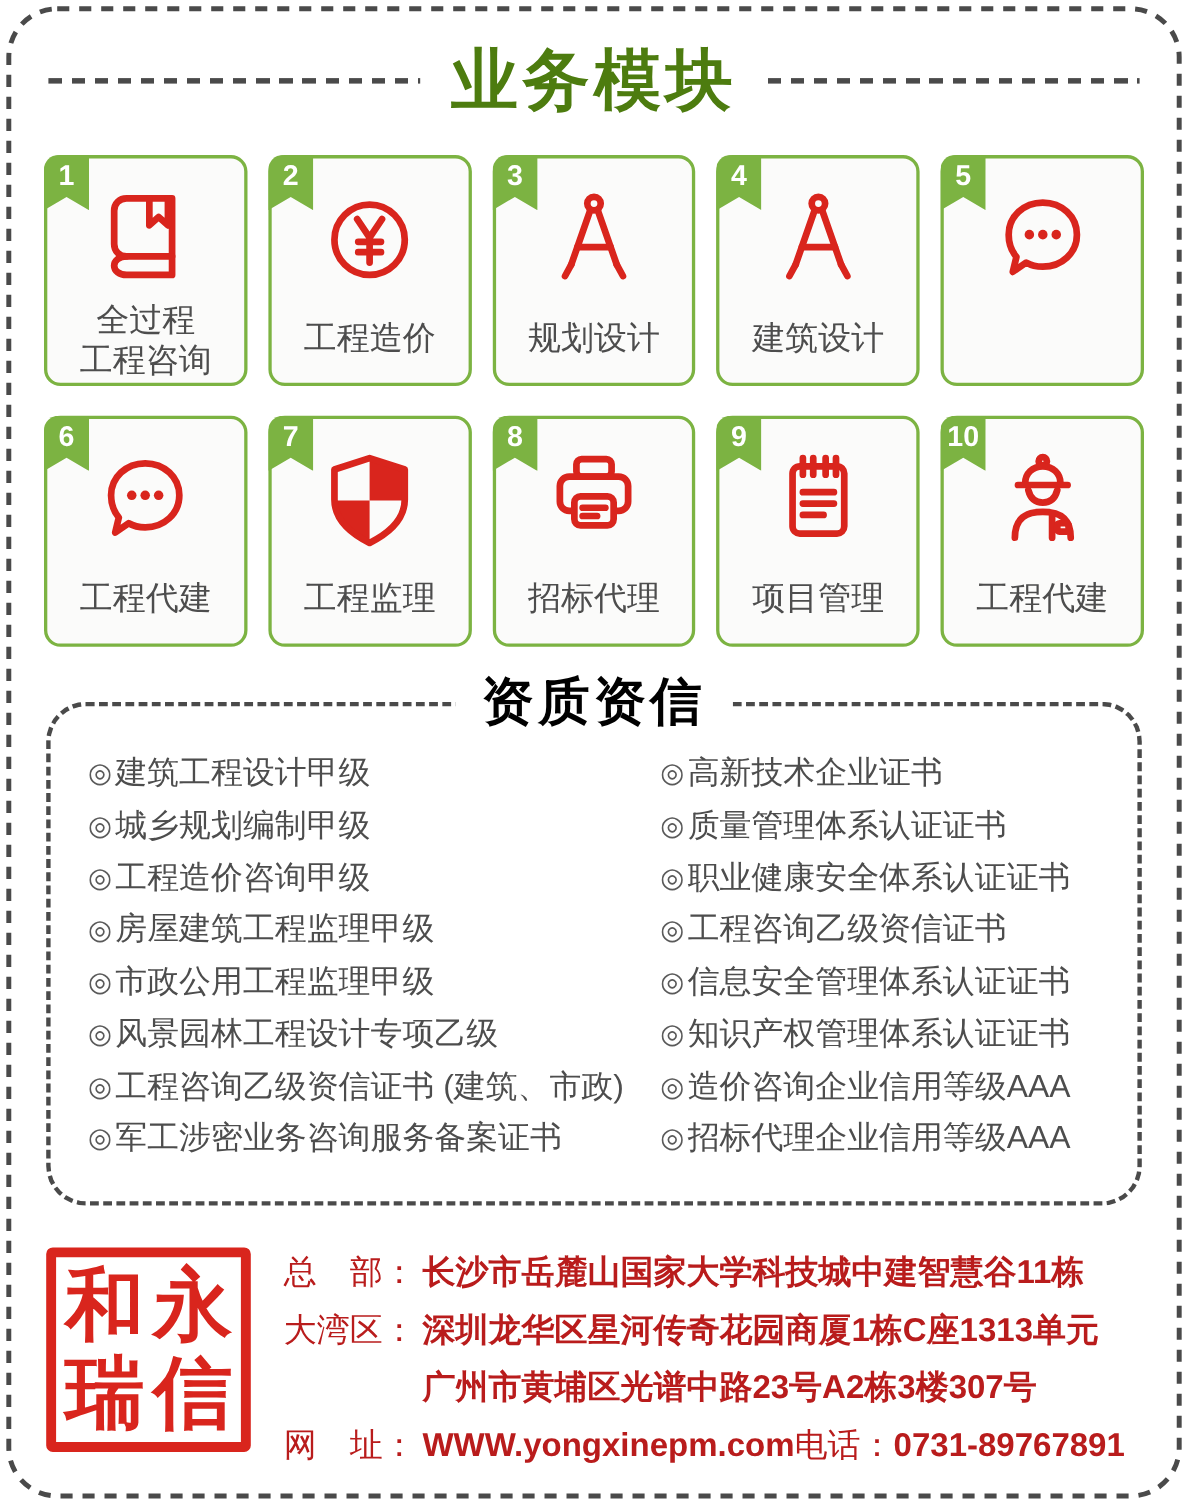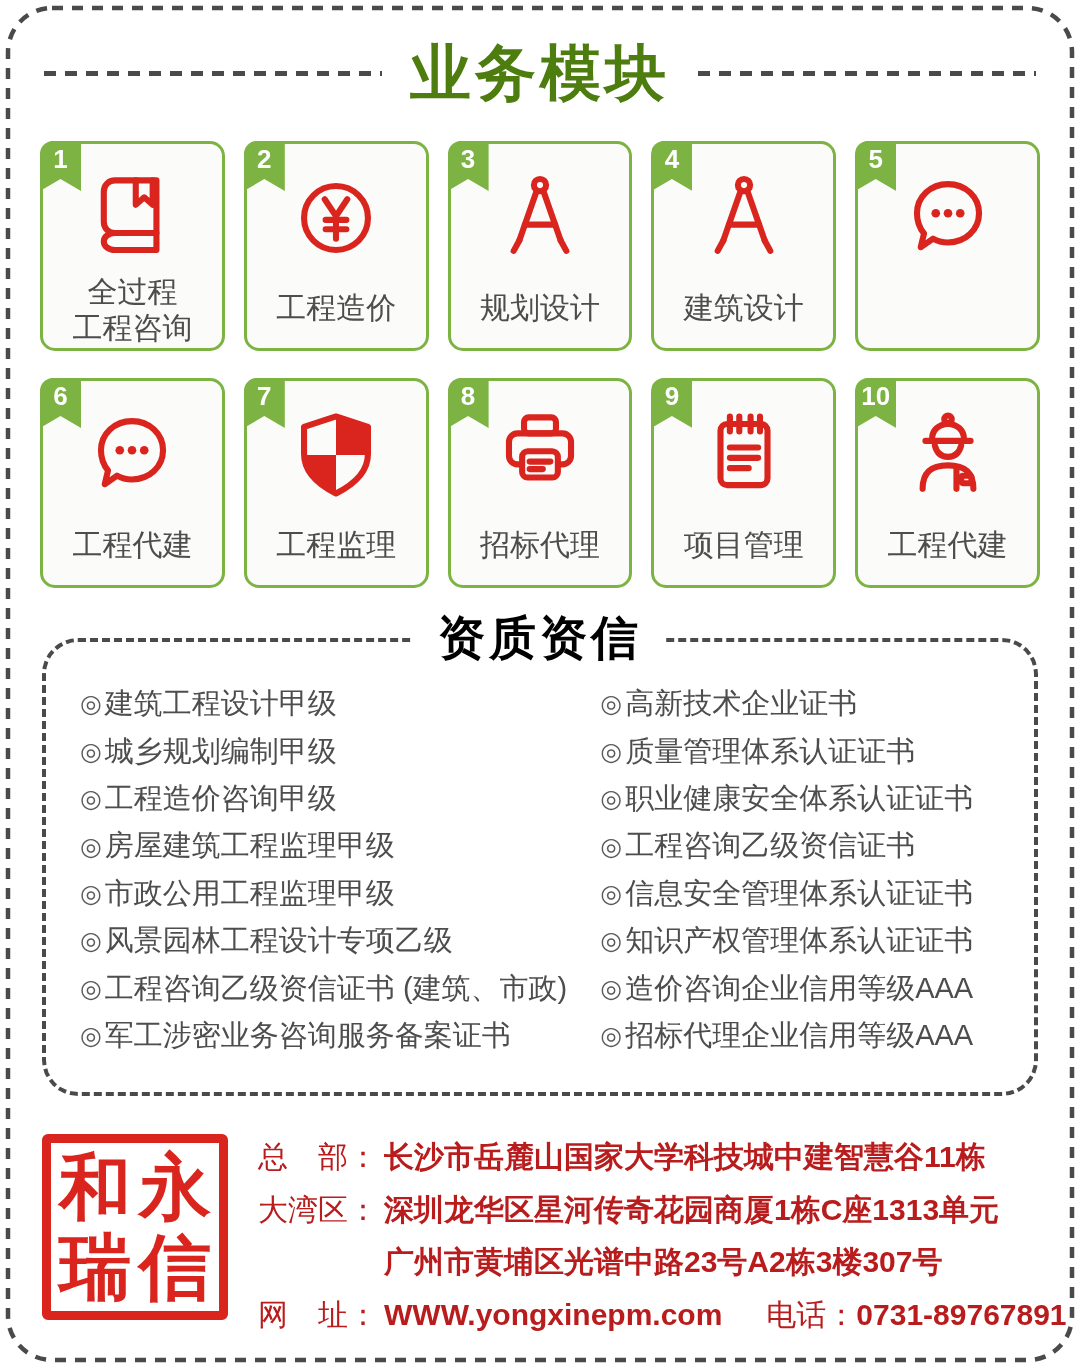--- a/index.html
+++ b/index.html
@@ -48,21 +48,21 @@
   
   .footer{display:flex;margin:38px 40px 0 42px;gap:30px;align-items:flex-start;}
   .seal{
     width:186px;height:186px;box-sizing:border-box;border:9px solid #d9251d;border-radius:6px;
     display:grid;grid-template-columns:1fr 1fr;grid-template-rows:1fr 1fr;place-items:center;padding:4px;flex:none;background:#fff;
   }
   .seal-char{font-size:72px;font-weight:bold;color:#d9251d;line-height:1;}
   .contact{flex:1;padding-top:4px;}
   .contact-row{display:flex;align-items:center;font-size:30px;color:#b91c1c;margin-bottom:15px;line-height:1.25;white-space:nowrap;}
   .contact-label{flex:none;width:126px;}
-  .contact-label2{flex:none;margin-left:44px;}
+  .contact-label2{flex:none;}
   .contact-value{flex:none;font-weight:bold;}
 </style>
 </head>
 <body>
 
 <div class="page">
 
   <svg class="outer-border-svg" width="1080" height="1368" viewBox="0 0 1080 1368">
     <rect x="8" y="8" width="1064" height="1352" rx="44" fill="none" stroke="#4a4a4a" stroke-width="4.5" stroke-dasharray="11 9"></rect>
   </svg>

